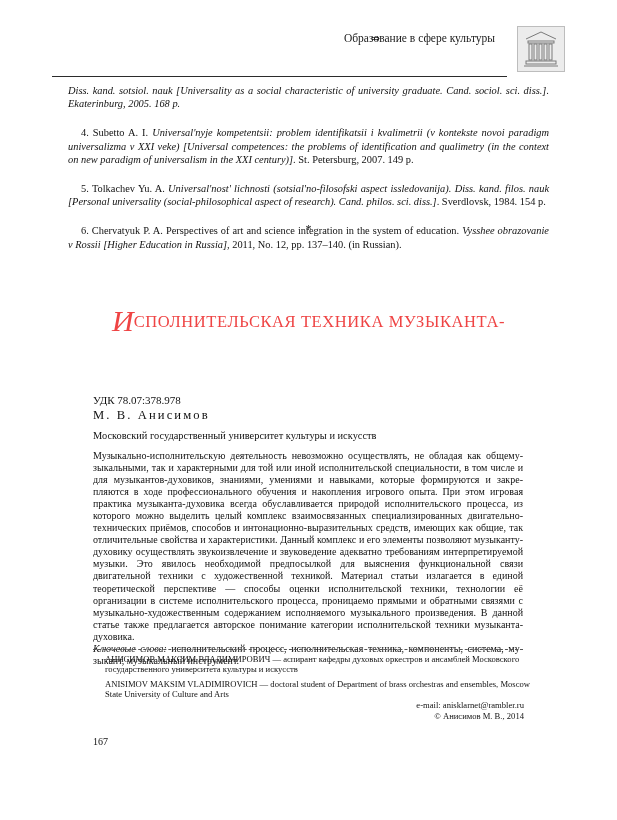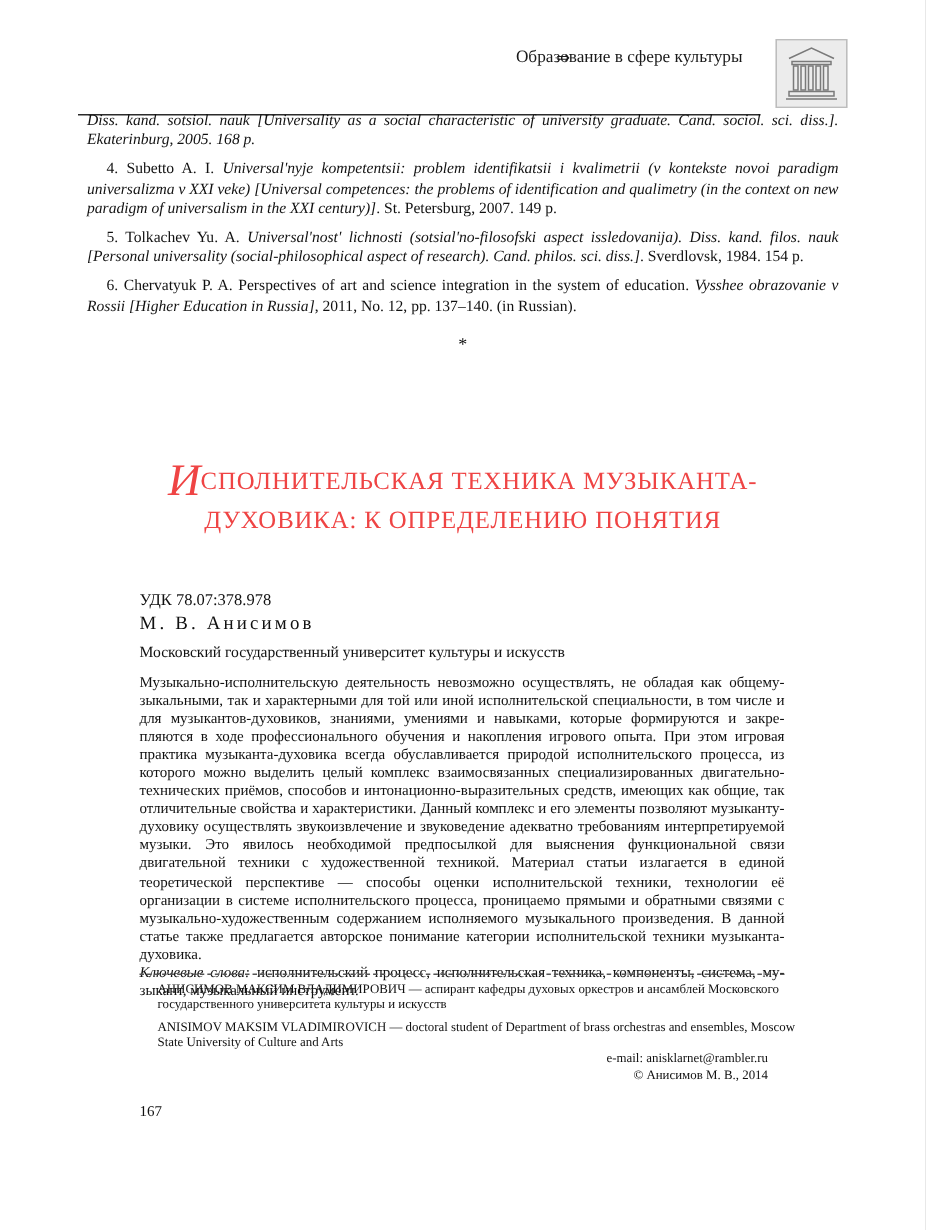--- a/index.html
+++ b/index.html
@@ -75,21 +75,21 @@
     position: absolute;
     left: 0;
     top: 68px;
     width: 513px;
     font-size: 10.4px;
     line-height: 13.2px;
     color: #111;
     text-align: justify;
   }
   .refs p {
-    margin: 6px;
+    margin: 16px;
   }
   .refs p.ind {
     text-indent: 13px;
   }
   .it { font-style: italic; }
 
   .star {
     position: absolute;
     left: 0;
     top: 222px;
@@ -185,21 +185,21 @@
     font-size: 8.6px;
     line-height: 10.4px;
     color: #111;
     margin-left: 12px;
   }
   .footer p { margin: 0; }
   .footer .gap { margin-top: 4px; }
 
   .contact {
     position: absolute;
-    left: 30px;
+    left: 42px;
     top: 700px;
     width: 430px;
     text-align: right;
     font-size: 8.6px;
     line-height: 10.6px;
     color: #111;
   }
 
   .page-number {
     position: absolute;
@@ -244,21 +244,20 @@
       <p><span class="it">Diss. kand. sotsiol. nauk [Universality as a social characteristic of university graduate. Cand. sociol. sci. diss.]. Ekaterinburg, 2005. 168 p.</span></p>
       <p class="ind">4. Subetto A. I. <span class="it">Universal'nyje kompetentsii: problem identifikatsii i kvalimetrii (v kontekste novoi paradigm universalizma v XXI veke) [Universal competences: the problems of identification and qualimetry (in the context on new paradigm of universalism in the XXI century)]</span>. St. Petersburg, 2007. 149 p.</p>
       <p class="ind">5. Tolkachev Yu. A. <span class="it">Universal'nost' lichnosti (sotsial'no-filosofski aspect issledovanija). Diss. kand. filos. nauk [Personal universality (social-philosophical aspect of research). Cand. philos. sci. diss.]</span>. Sverdlovsk, 1984. 154 p.</p>
       <p class="ind">6. Chervatyuk P. A.  Perspectives of art and science integration in the system of education. <span class="it">Vysshee obrazovanie v Rossii [Higher Education in Russia]</span>, 2011, No. 12, pp. 137–140. (in Russian).</p>
     </div>
 
     <div class="star">*</div>
 
     <div class="article-title">
       <span class="dropcap">И</span><span>СПОЛНИТЕЛЬСКАЯ ТЕХНИКА МУЗЫКАНТА-</span>
-      <span class="title-line2">ДУХОВИКА: К ОПРЕДЕЛЕНИЮ ПОНЯТИЯ</span>
     </div>
 
     <div class="udc">УДК 78.07:378.978</div>
     <div class="author">М. В. Анисимов</div>
     <div class="affil">Московский государственный университет культуры и искусств</div>
 
     <div class="abstract">
       <p class="first">Музыкально-исполнительскую деятельность невозможно осуществлять, не обладая как общему­зыкальными, так и характерными для той или иной исполнительской специальности, в том числе и для музыкантов-духовиков, знаниями, умениями и навыками, которые формируются и закре­пляются в ходе профессионального обучения и накопления игрового опыта. При этом игровая практика музыканта-духовика всегда обуславливается природой исполнительского процесса, из которого можно выделить целый комплекс взаимосвязанных специализированных двигательно-технических приёмов, способов и интонационно-выразительных средств, имеющих как общие, так отличительные свойства и характеристики. Данный комплекс и его элементы позволяют музыканту-духовику осуществлять звукоизвлечение и звуковедение адекватно требованиям интерпретируемой музыки. Это явилось необходимой предпосылкой для выяснения функцио­нальной связи двигательной техники с художественной техникой. Материал статьи излагается в единой теоретической перспективе — способы оценки исполнительской техники, технологии её организации в системе исполнительского процесса, проницаемо прямыми и обратными связями с музыкально-художественным содержанием исполняемого музыкального произведения. В данной статье также предлагается авторское понимание категории исполни­тельской техники музыканта-духовика.</p>
       <p class="keywords"><span class="kw-label">Ключевые слова:</span><span> исполнительский процесс, исполнительская техника, компоненты, система, му­зыкант, музыкальный инструмент.</span></p>
     </div>

